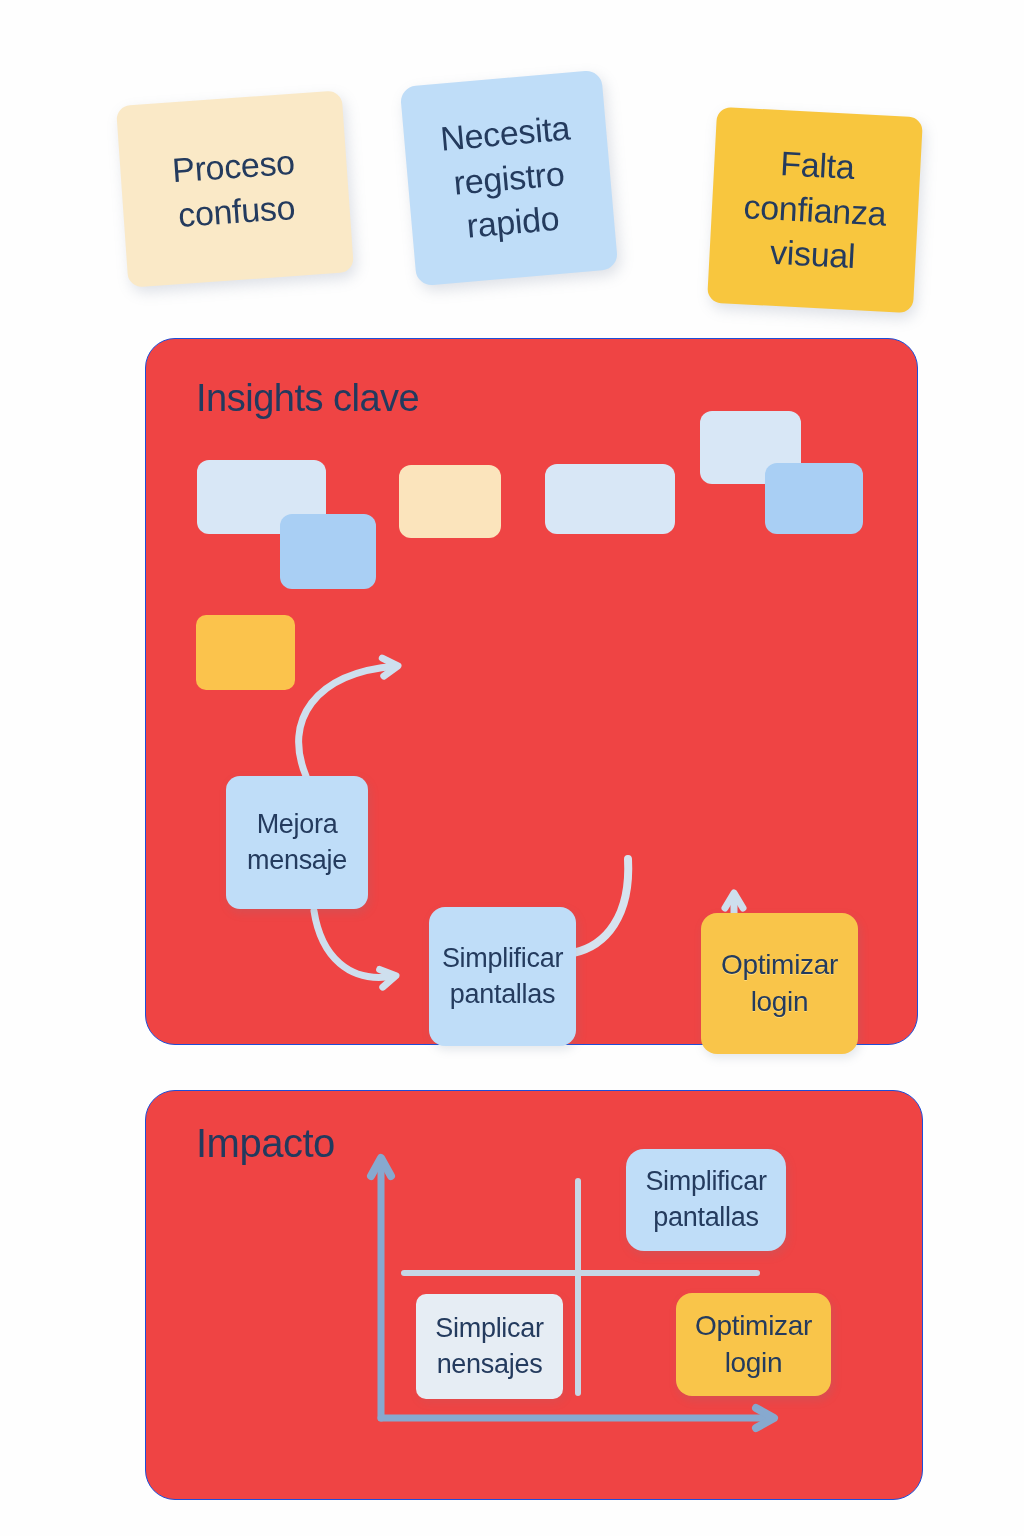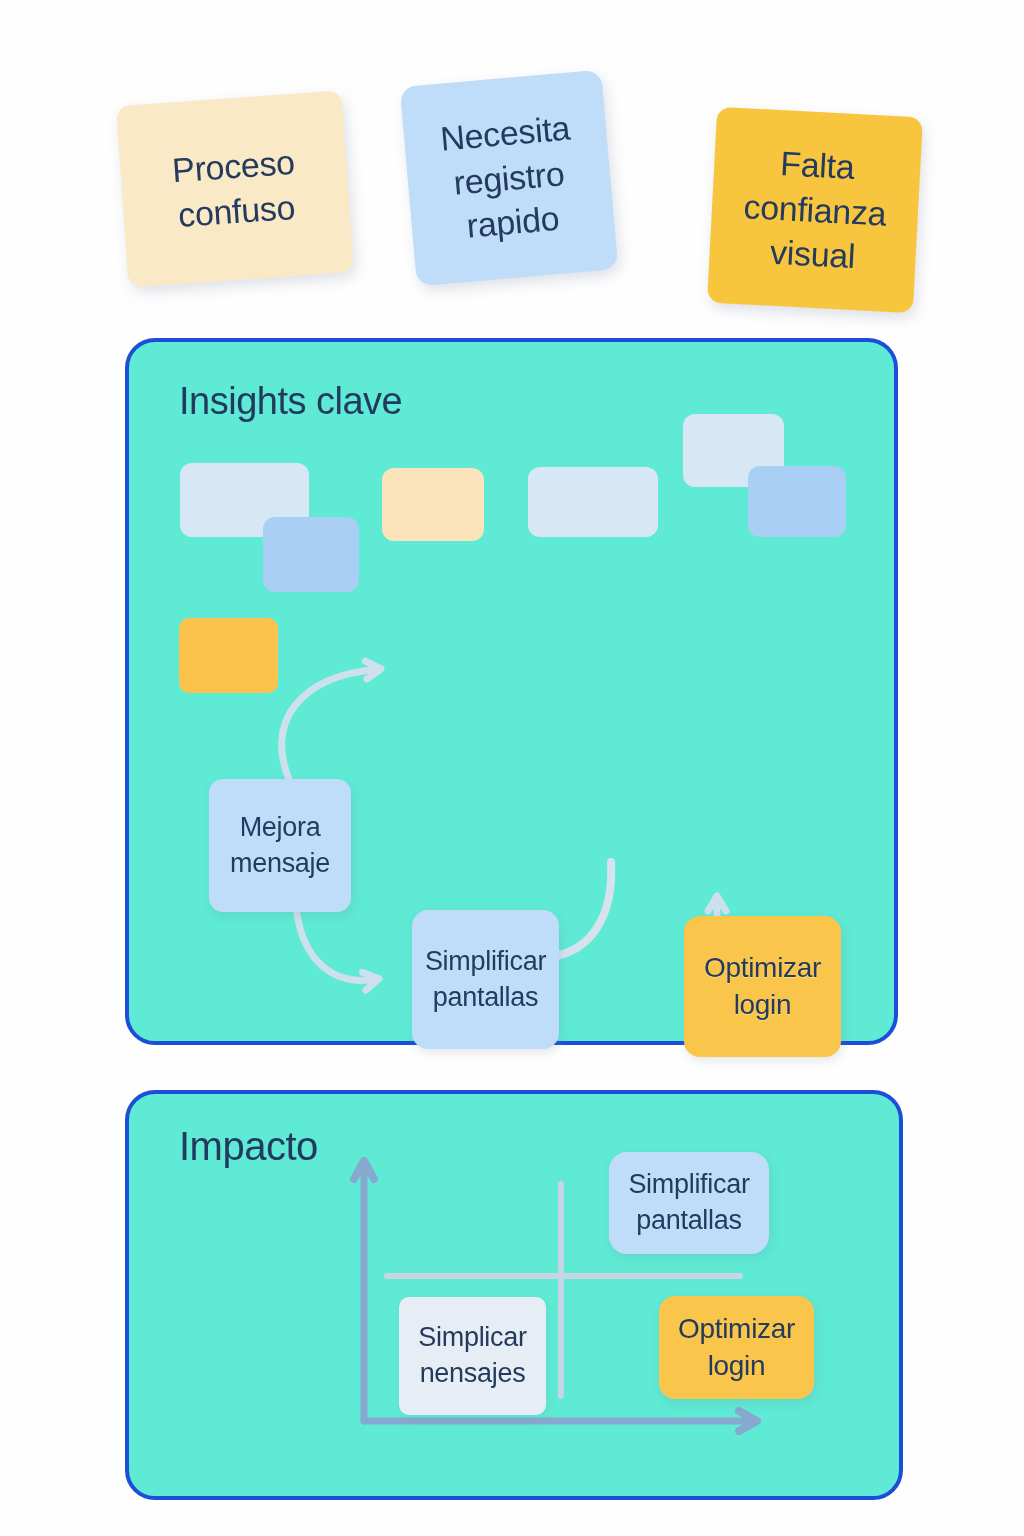--- a/index.html
+++ b/index.html
@@ -20,22 +20,23 @@
   .cream{background:#FAE9C7;}
   .blue{background:#BFDDF8;}
   .orange{background:#F9C54A;}
   .pale{background:#E6EDF4;}
   
   #sticky-proceso {left:122px;top:98px;width:226px;height:182px;transform:rotate(-4deg);}
   #sticky-necesita{left:408px;top:78px;width:202px;height:200px;transform:rotate(-5deg);border-radius:16px;}
   #sticky-falta   {left:712px;top:112px;width:206px;height:196px;transform:rotate(3deg);background:#F8C63E;}
   
   .panel{
-    position:absolute;background:#5eead4;border:4px solid #1d4ed8;border-radius:30px;
+    position:absolute;background:#ef4444;border:1px solid #1d4ed8;border-radius:30px;
     box-sizing:border-box;
+    margin-left:20px;
   }
   #insights-panel{left:125px;top:338px;width:773px;height:707px;}
   #matrix-panel  {left:125px;top:1090px;width:778px;height:410px;padding-left:11px;}
   .panel-title{
     position:absolute;font-size:38px;color:#223A5E;letter-spacing:-0.5px;white-space:nowrap;
   }
   #insights-title{left:50px;top:38px;}
   
   .mini-rect{position:absolute;border-radius:12px;}
   .r-pale  {background:#D8E7F6;}
@@ -64,21 +65,21 @@
   #sticky-mejora    {left:80px;top:437px;width:142px;height:133px;z-index:4;text-align:center;}
   #sticky-simplificar{left:283px;top:568px;width:147px;height:139px;border-radius:16px;z-index:4;}
   #sticky-optimizar {left:555px;top:574px;width:157px;height:141px;border-radius:16px;z-index:5;
                      font-size:28px;text-shadow:0 1px 0 rgba(255,222,130,0.9);}
   
   .overlay{position:absolute;left:0;top:0;pointer-events:none;z-index:2;}
   
   #impacto-label {left:50px;top:30px;font-size:40px;}
   #esfuerzo-label{left:508px;top:340px;font-size:40px;}
   #sticky-simplificar2{left:480px;top:58px;width:160px;height:102px;border-radius:18px;z-index:4;}
-  #sticky-nensajes    {left:270px;top:203px;width:147px;height:118px;border-radius:10px;z-index:4;
+  #sticky-nensajes    {left:270px;top:203px;width:147px;height:105px;border-radius:10px;z-index:4;
                        box-shadow:2px 4px 10px rgba(110,125,150,0.10);}
   #sticky-optimizar2  {left:530px;top:202px;width:155px;height:103px;border-radius:16px;z-index:4;font-size:28px;}
 </style>
 </head>
 <body>
 
 <div id="canvas">
 
   <div class="sticky cream" id="sticky-proceso">
     <span>Proceso confuso</span>

